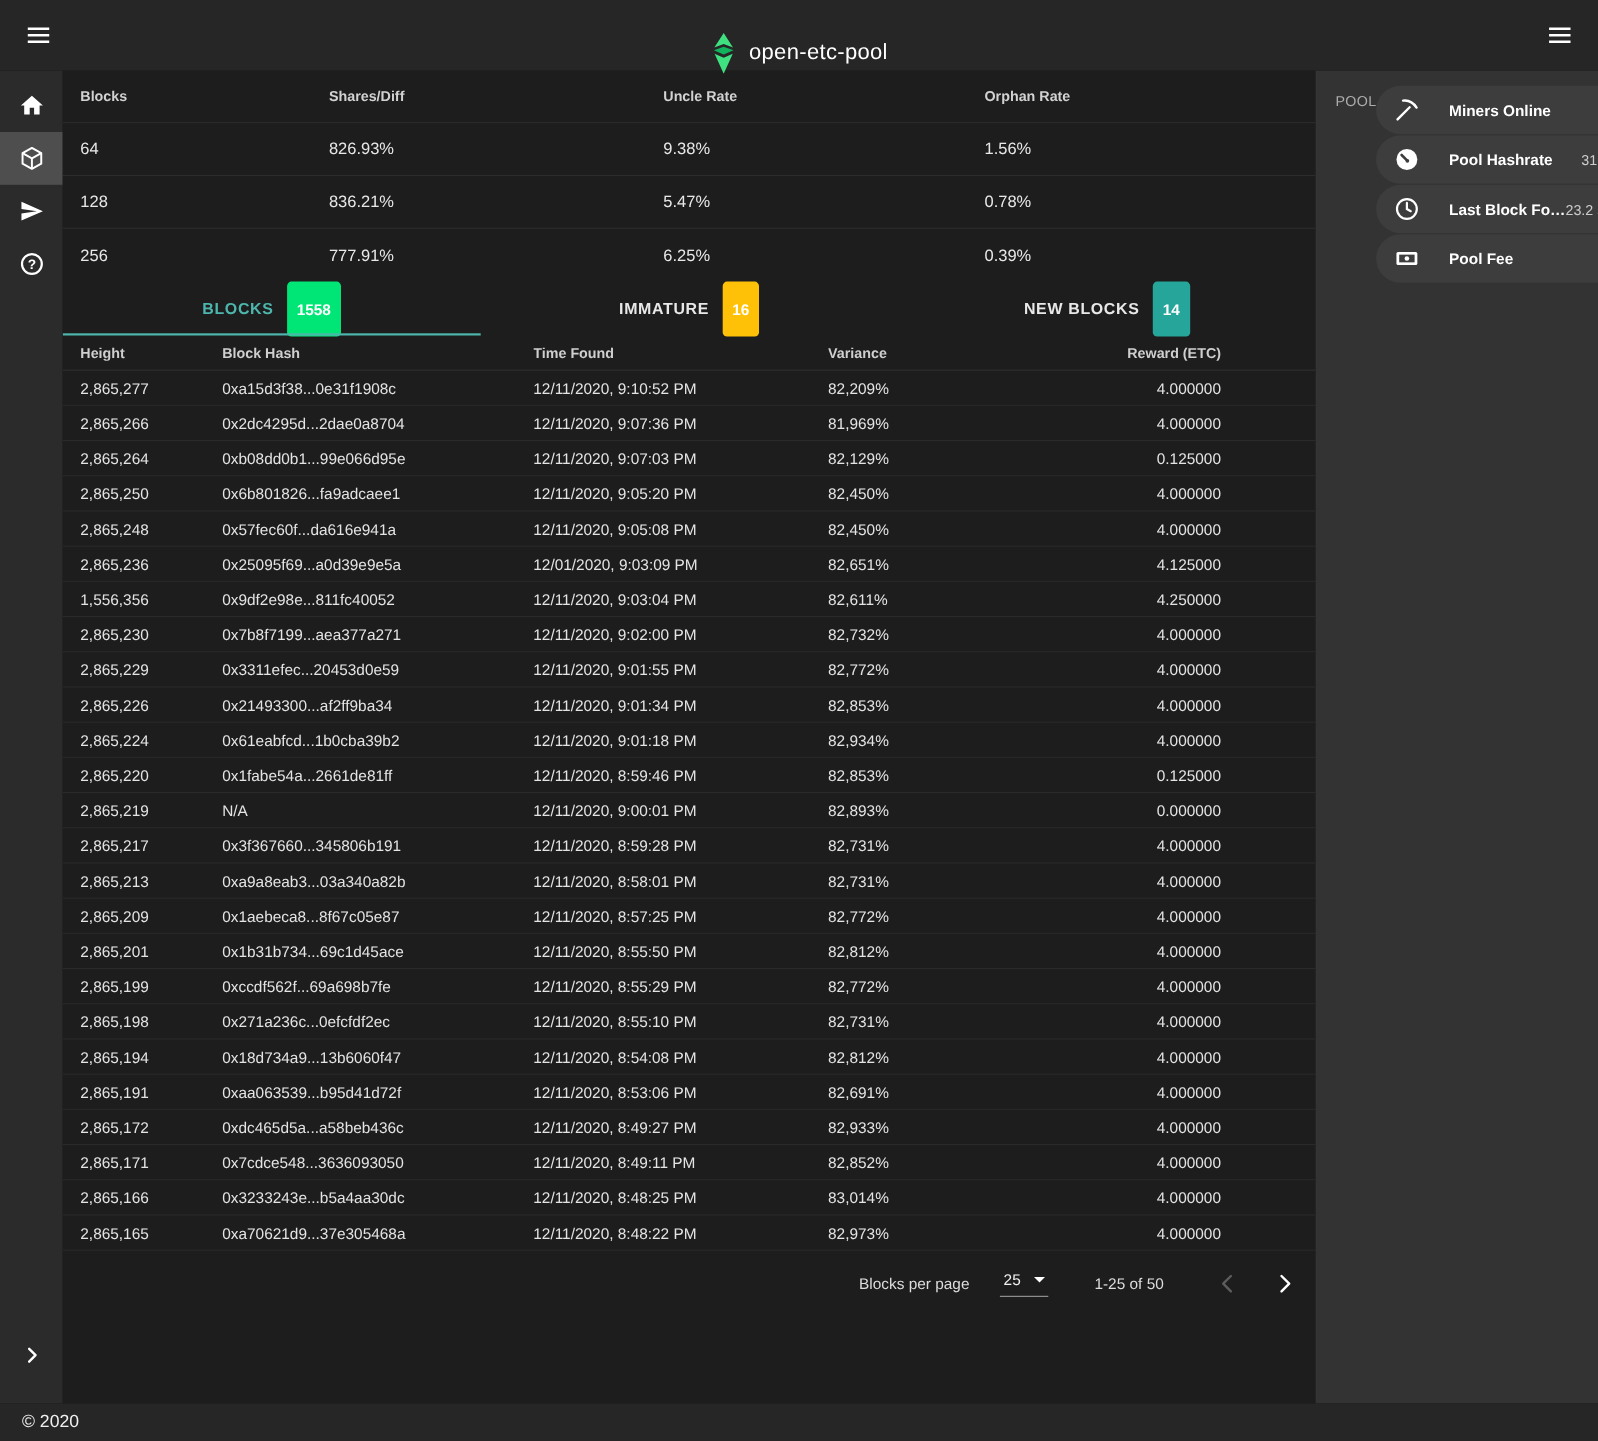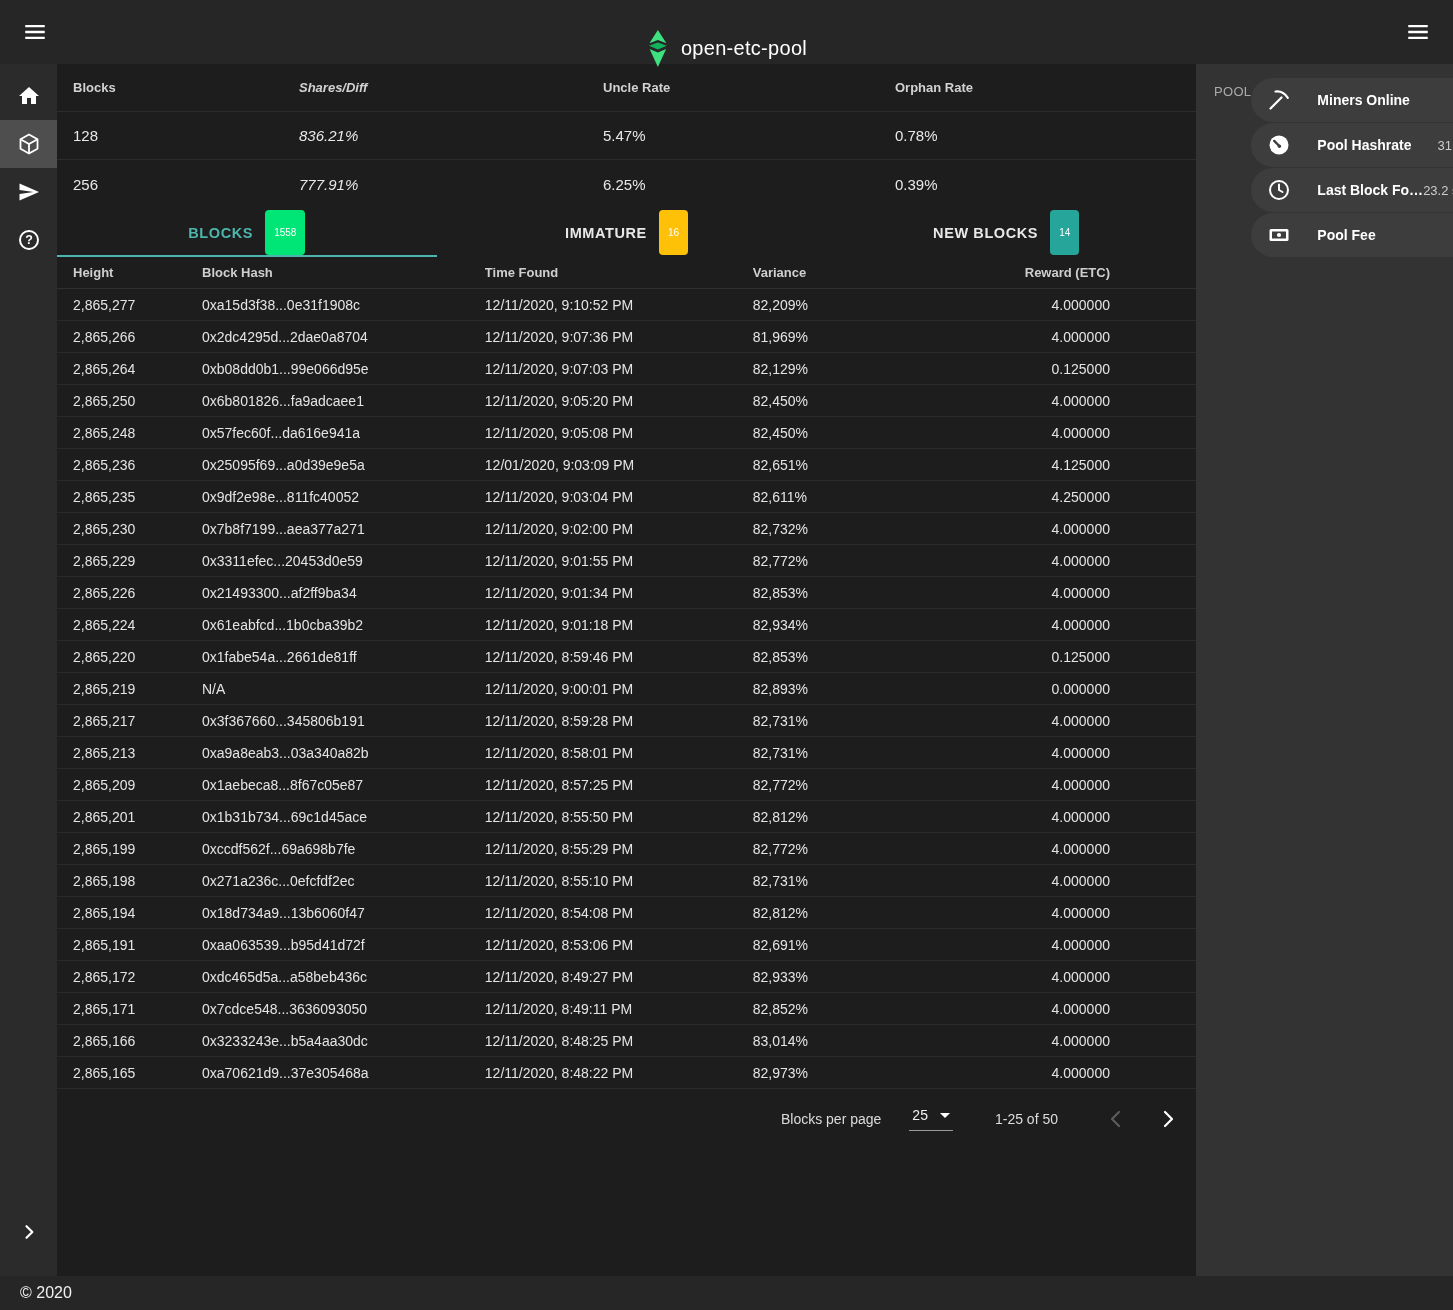--- a/index.html
+++ b/index.html
@@ -23,29 +23,29 @@
   .rail-spacer { flex:1; }
   .rail-collapse { margin-bottom:20px; }
 
   
   .main { flex:1; background:#1d1d1d; display:flex; flex-direction:column; overflow:hidden; }
 
   .stats-row { display:flex; align-items:center; height:48px; padding:0 16px; border-bottom:1px solid #2c2c2c; }
   #stats-body .stats-row:last-child { border-bottom:none; }
   .stats-row .cell { color:#e8e8e8; font-size:15px; }
   .stats-row.head .cell { color:#d2d2d2; font-size:13px; font-weight:bold; }
-  .s-0 { width:226px; } .s-1 { width:304px;font-style:italic; } .s-2 { width:292px; } .s-3 { flex:1; }
+  .s-0 { width:226px; } .s-1 { width:304px; } .s-2 { width:292px; } .s-3 { flex:1; }
 
   
   .tabs { display:flex; height:49px; }
   .tab { flex:1; position:relative; display:flex; align-items:center; justify-content:center; cursor:pointer; }
   .tab-label { color:#e8e8e8; font-size:14.5px; font-weight:bold; letter-spacing:0.6px; }
   .tab.active .tab-label { color:#4db6ac; }
   .tab.active::after { content:""; position:absolute; left:0; right:0; bottom:0; height:2px; background:#4db6ac; }
-  .tab-badge { margin-left:12px; padding:17px 9px; border-radius:4px; color:#fff; font-size:10px; font-weight:normal; }
+  .tab-badge { margin-left:12px; padding:17px 9px; border-radius:4px; color:#fff; font-size:14px; font-weight:bold; }
 
   
   .tbl-row { display:flex; align-items:center; height:32px; padding:0 16px; border-bottom:1px solid #2a2a2a; }
   .tbl-row.head { border-bottom:1px solid #303030; color:#cfcfcf; }
   .tbl-row .cell { color:#e4e4e4; font-size:14px; white-space:nowrap; overflow:hidden; }
   .tbl-row.head .cell { color:#cfcfcf; font-size:13px; font-weight:bold; }
   .c-0 { width:130px; } .c-1 { width:285px; } .c-2 { width:270px; } .c-3 { width:195px; }
   .c-4 { width:165px; text-align:right; padding-right:0; margin-right:70px; }
   .c-5 { flex:1; display:flex; justify-content:center; }
   .type-badge { min-width:54px; height:23px; line-height:23px; text-align:center; border-radius:4px; color:#fff; font-size:12.5px; padding:0 6px; }
@@ -141,20 +141,26 @@
 
       <section>
         <div class="stats-row head" id="stats-head">
             <div class="cell s-0">Blocks</div>
             <div class="cell s-1">Shares/Diff</div>
             <div class="cell s-2">Uncle Rate</div>
             <div class="cell s-3">Orphan Rate</div>
           </div>
         <div id="stats-body">
             <div class="stats-row">
+              <div class="cell s-0">64</div>
+              <div class="cell s-1">826.93%</div>
+              <div class="cell s-2">9.38%</div>
+              <div class="cell s-3">1.56%</div>
+            </div>
+            <div class="stats-row">
               <div class="cell s-0">128</div>
               <div class="cell s-1">836.21%</div>
               <div class="cell s-2">5.47%</div>
               <div class="cell s-3">0.78%</div>
             </div>
             <div class="stats-row">
               <div class="cell s-0">256</div>
               <div class="cell s-1">777.91%</div>
               <div class="cell s-2">6.25%</div>
               <div class="cell s-3">0.39%</div>
@@ -243,21 +249,21 @@
               <div class="cell c-0">2,865,236</div>
               <div class="cell c-1">0x25095f69...a0d39e9e5a</div>
               <div class="cell c-2">12/01/2020, 9:03:09 PM</div>
               <div class="cell c-3">82,651%</div>
               <div class="cell c-4">4.125000</div>
               <div class="cell c-5">
                 <span class="type-badge" style="background: rgb(0, 230, 118);">Block</span>
               </div>
             </div>
             <div class="tbl-row">
-              <div class="cell c-0">2,865,235</div>
+              <div class="cell c-0">1,556,356</div>
               <div class="cell c-1">0x9df2e98e...811fc40052</div>
               <div class="cell c-2">12/11/2020, 9:03:04 PM</div>
               <div class="cell c-3">82,611%</div>
               <div class="cell c-4">4.250000</div>
               <div class="cell c-5">
                 <span class="type-badge" style="background: rgb(0, 230, 118);">Block</span>
               </div>
             </div>
             <div class="tbl-row">
               <div class="cell c-0">2,865,230</div>

